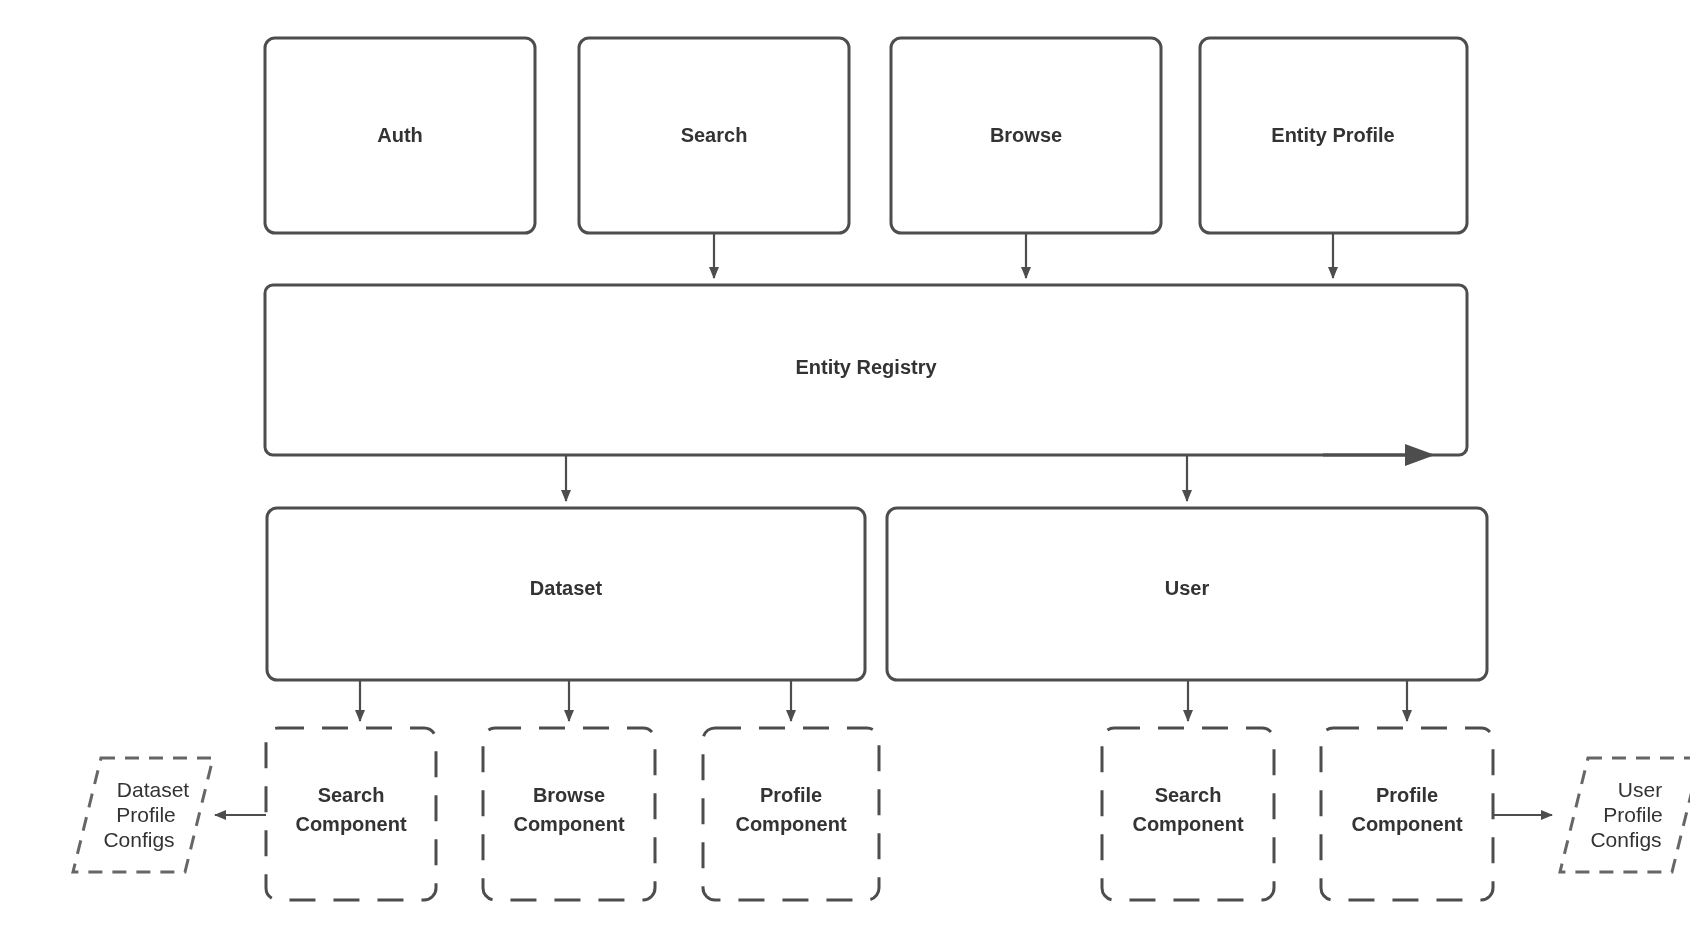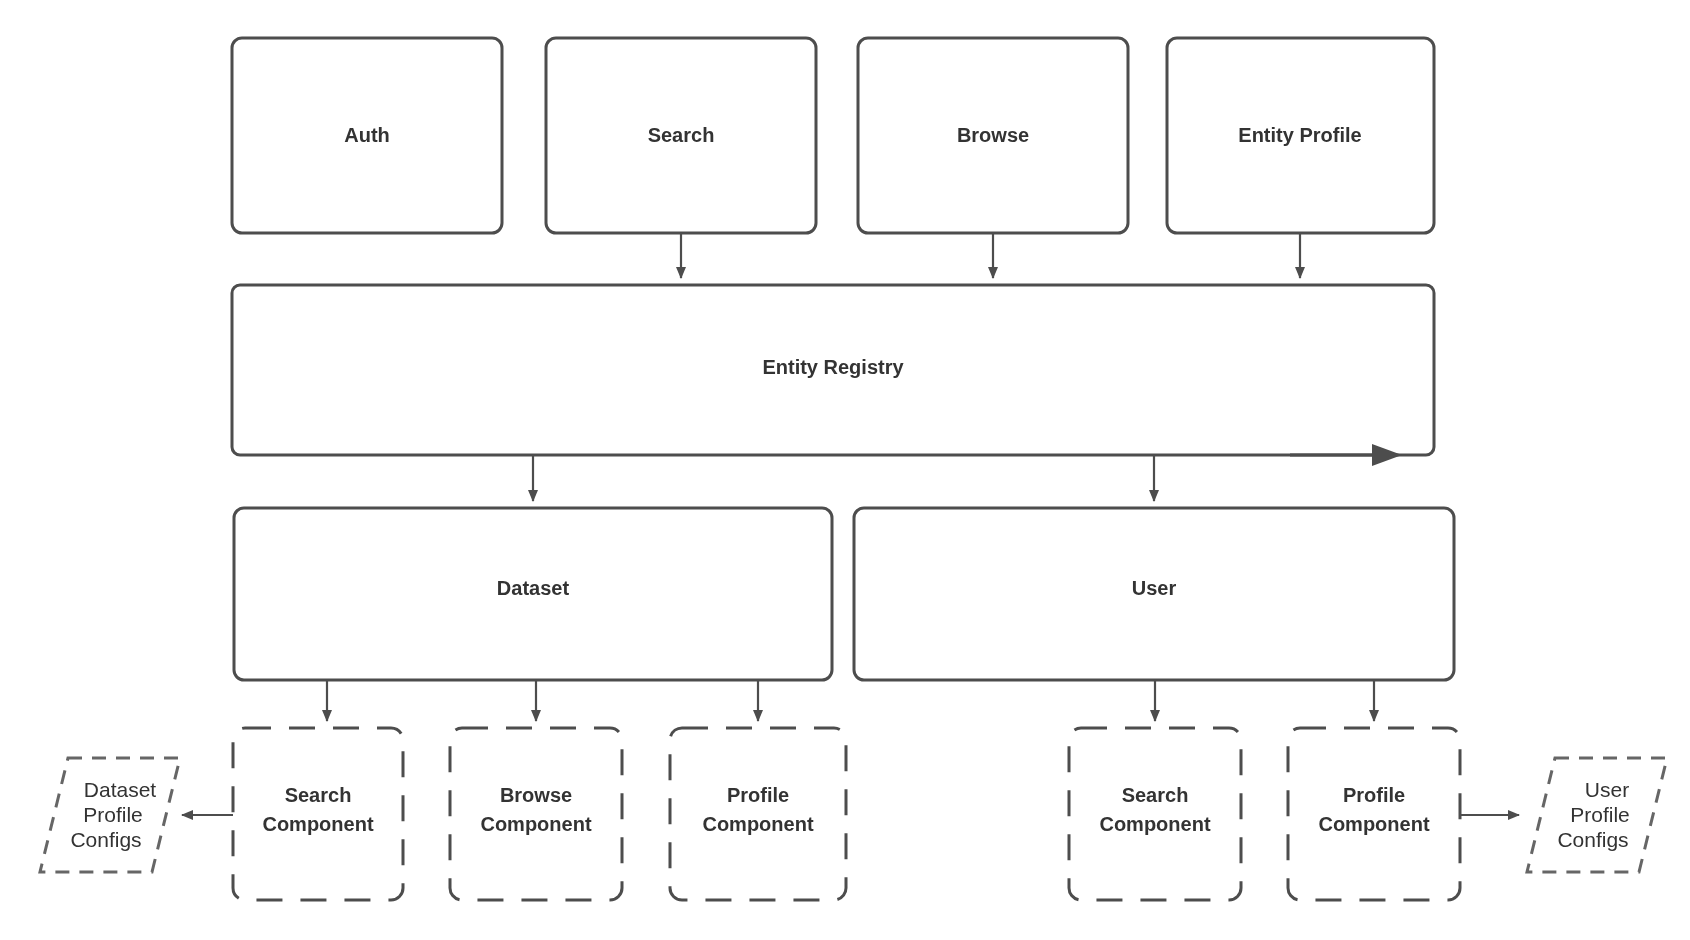--- a/index.html
+++ b/index.html
@@ -12,20 +12,21 @@
     width: 1690px;
     height: 940px;
     overflow: hidden;
     font-family: "Liberation Sans", sans-serif;
   }
   #diagram-root {
     position: relative;
     width: 1524px;
     height: 940px;
     background: #ffffff;
+    padding-left: 33px;
   }
   svg.diagram {
     display: block;
     width: 1690px;
     height: 940px;
   }
   .node-solid {
     fill: #ffffff;
     stroke: #4d4d4d;
     stroke-width: 3;

